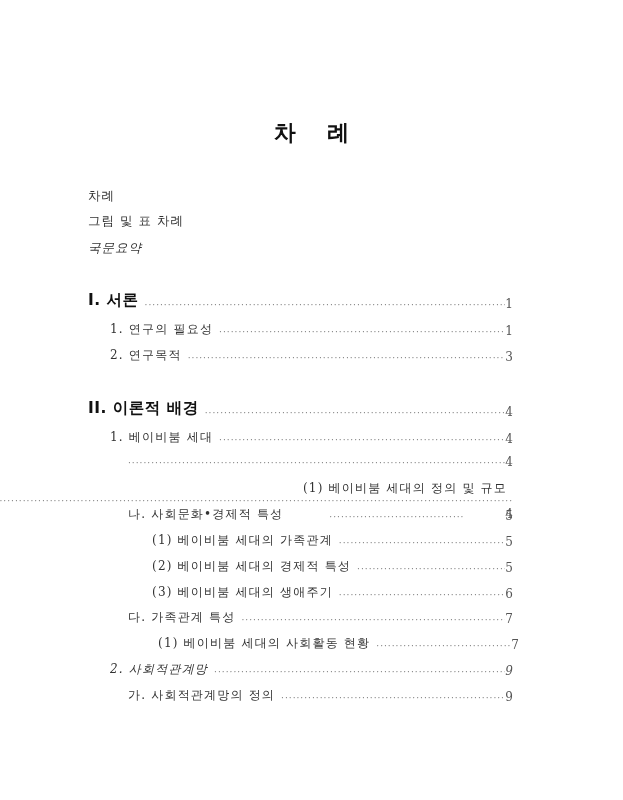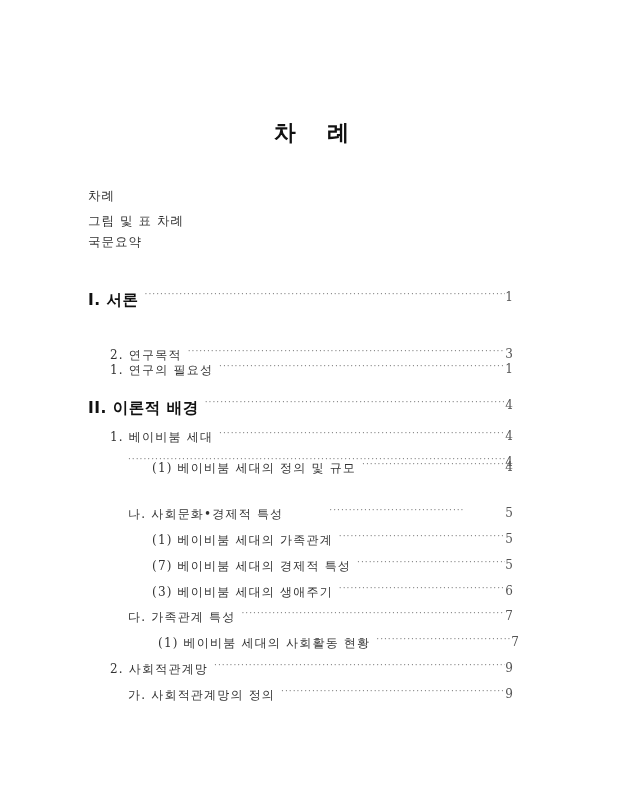--- a/index.html
+++ b/index.html
@@ -32,21 +32,21 @@
       position: absolute;
       left: 88px;
       font-size: 12.5px;
       color: #333;
       letter-spacing: 1px;
       text-align: right;
     }
     .toc-row {
       position: absolute;
       display: flex;
-      align-items: flex-start;
+      align-items: flex-end;
       white-space: nowrap;
     }
     .toc-row .label {
       flex: 0 0 auto;
       padding-right: 6px;
       color: #333;
     }
     .toc-row .leader {
       flex: 1 1 auto;
       overflow: hidden;
@@ -77,31 +77,31 @@
     }
   </style>
 </head>
 <body>
 
 <div class="page-title">차 례</div>
 
 <div>
   <div class="front-item" style="top:188px;">차례</div>
   <div class="front-item" style="top:213px;">그림 및 표 차례</div>
-  <div class="front-item" style="top:234px;">국문요약</div>
+  <div class="front-item" style="top:240px;font-style:italic;">국문요약</div>
 </div>
 
 <div>
 
   <div class="toc-row chapter" style="top:290px; left:88px; width:425px;">
     <span class="label">I. 서론</span>
     <span class="leader"></span>
     <span class="page">1</span>
   </div>
-  <div class="toc-row section" style="top:321px; left:110px; width:403px;margin-top:41px;">
+  <div class="toc-row section" style="top:321px; left:110px; width:403px;">
     <span class="label">1. 연구의 필요성</span>
     <span class="leader"></span>
     <span class="page">1</span>
   </div>
   <div class="toc-row section" style="top:347px; left:110px; width:403px;">
     <span class="label">2. 연구목적</span>
     <span class="leader"></span>
     <span class="page">3</span>
   </div>
 
@@ -112,56 +112,56 @@
   </div>
   <div class="toc-row section" style="top:429px; left:110px; width:403px;">
     <span class="label">1. 베이비붐 세대</span>
     <span class="leader"></span>
     <span class="page">4</span>
   </div>
   <div class="toc-row subsection" style="top:455px; left:128px; width:385px;">
     <span class="leader"></span>
     <span class="page">4</span>
   </div>
-  <div class="toc-row item" style="top:460px; left:152px; width:361px;">
+  <div class="toc-row item" style="top:480px; left:152px; width:361px;flex-direction:column;">
     <span class="label">(1) 베이비붐 세대의 정의 및 규모</span>
     <span class="leader"></span>
     <span class="page">4</span>
   </div>
   <div class="toc-row subsection" style="top:506px; left:128px; width:385px;gap:40px;">
     <span class="label">나. 사회문화•경제적 특성</span>
     <span class="leader"></span>
     <span class="page">5</span>
   </div>
   <div class="toc-row item" style="top:532px; left:152px; width:361px;">
     <span class="label">(1) 베이비붐 세대의 가족관계</span>
     <span class="leader"></span>
     <span class="page">5</span>
   </div>
   <div class="toc-row item" style="top:558px; left:152px; width:361px;">
-    <span class="label">(7) 베이비붐 세대의 경제적 특성</span>
+    <span class="label">(2) 베이비붐 세대의 경제적 특성</span>
     <span class="leader"></span>
     <span class="page">5</span>
   </div>
   <div class="toc-row item" style="top:584px; left:152px; width:361px;">
     <span class="label">(3) 베이비붐 세대의 생애주기</span>
     <span class="leader"></span>
     <span class="page">6</span>
   </div>
   <div class="toc-row subsection" style="top:609px; left:128px; width:385px;">
     <span class="label">다. 가족관계 특성</span>
     <span class="leader"></span>
     <span class="page">7</span>
   </div>
   <div class="toc-row item" style="top:635px; left:158px; width:361px;">
     <span class="label">(1) 베이비붐 세대의 사회활동 현황</span>
     <span class="leader"></span>
     <span class="page">7</span>
   </div>
-  <div class="toc-row section" style="top:661px; left:110px; width:403px;">
+  <div class="toc-row section" style="top:661px; left:110px; width:403px;font-style:italic;">
     <span class="label">2. 사회적관계망</span>
     <span class="leader"></span>
     <span class="page">9</span>
   </div>
   <div class="toc-row subsection" style="top:687px; left:128px; width:385px;">
     <span class="label">가. 사회적관계망의 정의</span>
     <span class="leader"></span>
     <span class="page">9</span>
   </div>
 

